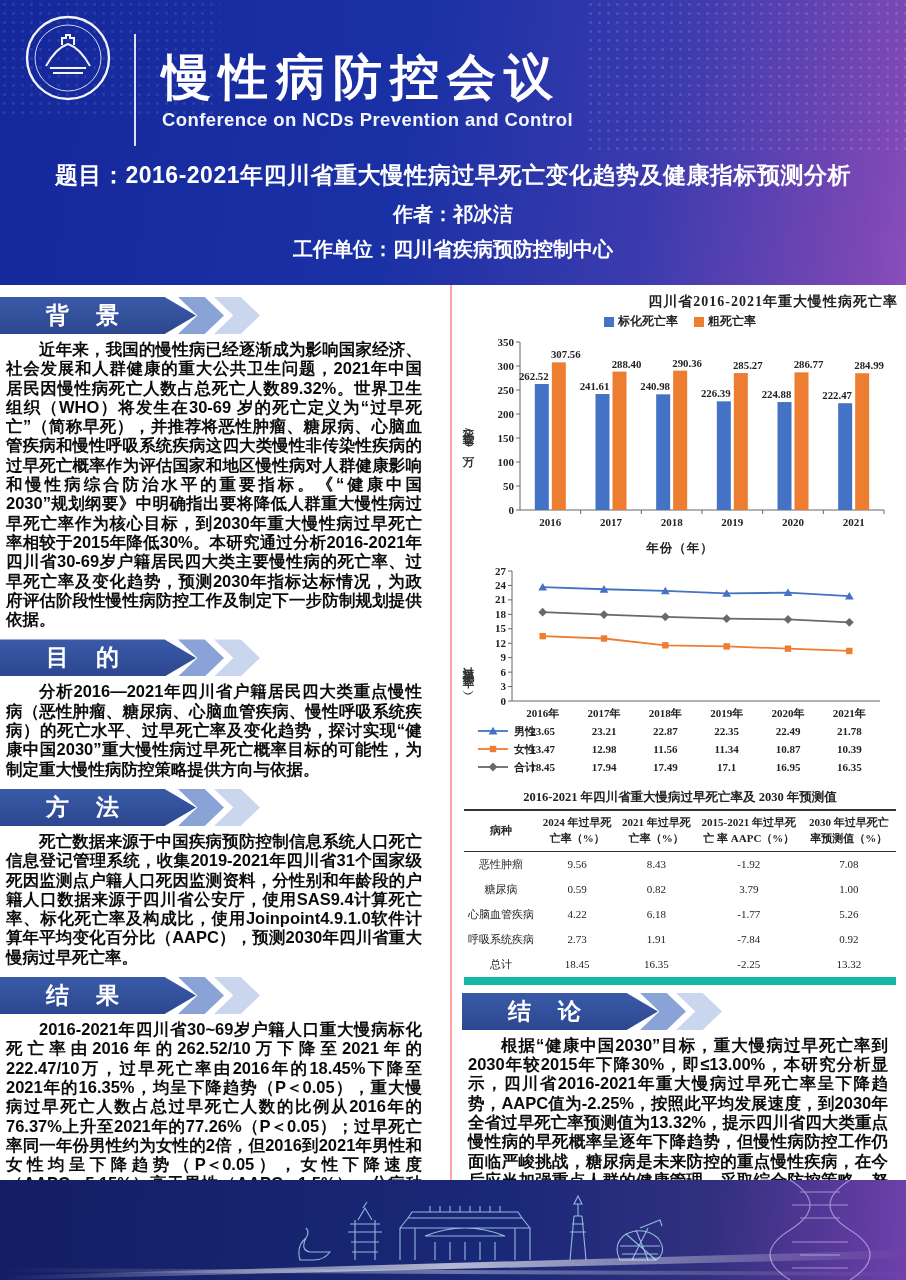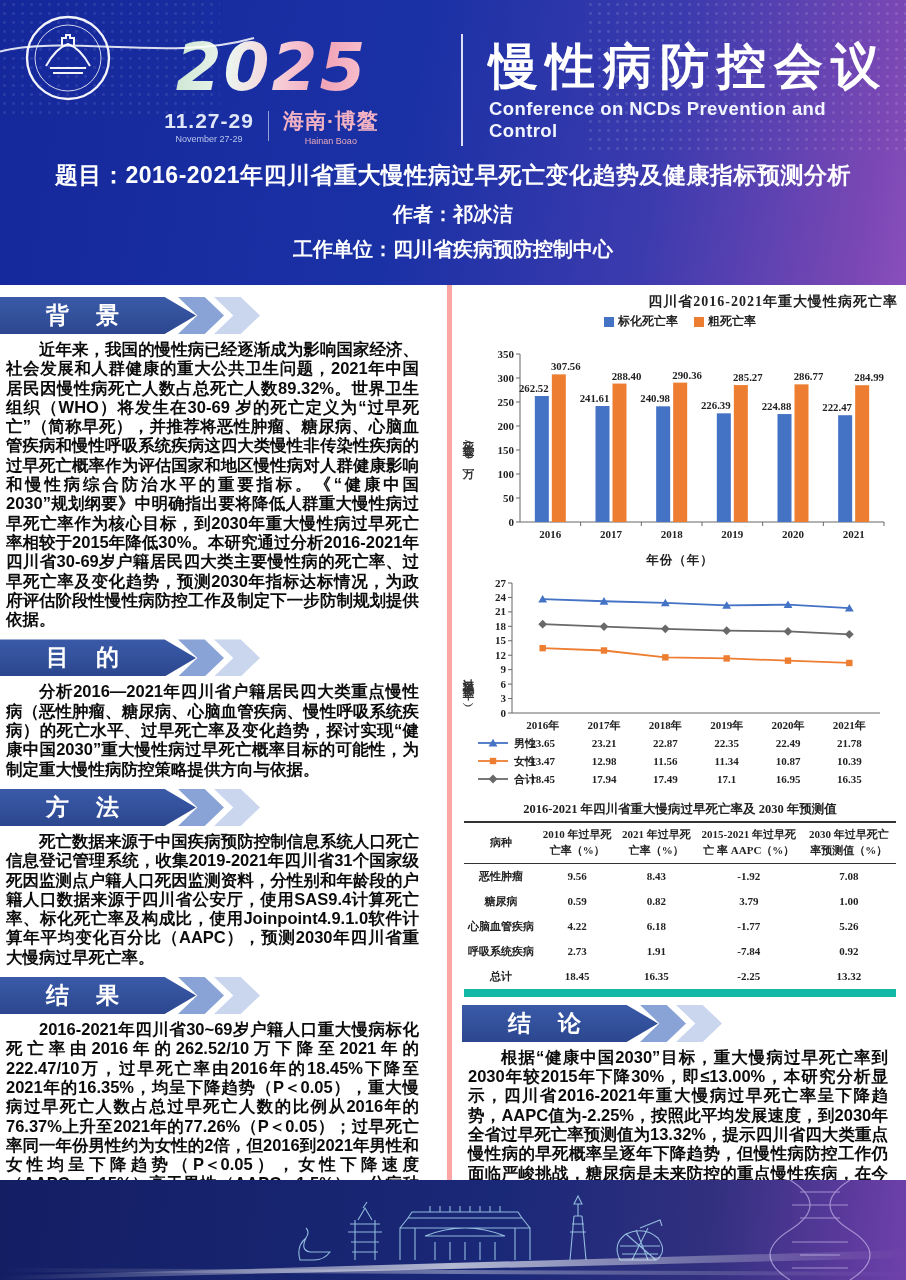--- a/index.html
+++ b/index.html
@@ -31,55 +31,55 @@
   .v-div{width:2px;height:112px;background:rgba(255,255,255,.85);margin:0 26px;flex:0 0 2px;}
   .conf-block{flex:1;}
   .conf-cn{font-size:49px;font-weight:900;letter-spacing:8px;line-height:1.15;white-space:nowrap;}
   .conf-en{font-size:18.5px;font-weight:bold;letter-spacing:.4px;margin-top:4px;color:#f2f5ff;}
   .ptitle{position:relative;z-index:2;text-align:center;font-size:23px;font-weight:900;margin-top:14px;letter-spacing:.5px;}
   .pauthor{position:relative;z-index:2;text-align:center;font-size:20px;font-weight:900;margin-top:10px;}
   .paffil{position:relative;z-index:2;text-align:center;font-size:20px;font-weight:900;margin-top:8px;}
 
   
   main{flex:1;display:flex;background:#fff;min-height:0;}
-  .col-left{width:452px;flex:0 0 452px;border-right:5px solid #fca5a5;padding:4px 18px 0 0;box-sizing:border-box;}
+  .col-left{width:452px;flex:0 0 452px;border-right:2px solid #fca5a5;padding:4px 18px 0 0;box-sizing:border-box;}
   .col-right{flex:1;padding:4px 8px 0 10px;min-width:0;}
 
   .sec-head{position:relative;display:flex;align-items:center;margin:8px 0 6px 0;height:37px;}
   .arrow{height:37px;width:196px;background:linear-gradient(180deg,#3a5aa8 0%,#2c478f 100%);
          clip-path:polygon(0 0,84% 0,100% 50%,84% 100%,0 100%);
          color:#fff;font-size:23px;font-weight:900;letter-spacing:2px;
          display:flex;align-items:center;padding-left:46px;box-sizing:border-box;}
   .chev{height:37px;width:46px;margin-left:-18px;
         clip-path:polygon(0 0,58% 0,100% 50%,58% 100%,0 100%,42% 50%);}
   .c1{background:#8aa3d6;}
   .c2{background:#c9d6ee;margin-left:-10px;}
 
   p.body{margin:4px 10px 10px 6px;text-indent:2em;text-align:justify;
          font-size:16.5px;line-height:1.17;font-weight:900;color:#0c0c0c;}
 
   
   .chart{font-family:"Liberation Serif","DejaVu Serif",serif;color:#222;margin:2px 0 4px 0;}
   .chart-title{text-align:right;font-size:14px;font-weight:bold;letter-spacing:1px;margin:4px 0 2px 0;}
-  .chart-legend{display:flex;justify-content:center;gap:16px;font-size:12px;font-weight:bold;margin:2px 0 12px 0;}
+  .chart-legend{display:flex;justify-content:center;gap:16px;font-size:12px;font-weight:bold;margin:2px 0 0 0;}
   .lg{display:flex;align-items:center;}
   .sw{width:10px;height:10px;display:inline-block;margin-right:4px;}
   .plot-row{display:flex;align-items:center;}
   .ylab{writing-mode:vertical-rl;font-size:11.5px;font-weight:bold;color:#333;letter-spacing:2px;
         margin-right:0;line-height:1;}
   .xlab{text-align:center;font-size:12.5px;font-weight:bold;margin-top:-2px;letter-spacing:1px;}
   .ctick{font-family:"Liberation Serif","DejaVu Serif",serif;font-size:10.5px;fill:#222;}
   .cb{font-weight:bold;font-size:11px;}
   .cval{font-family:"Liberation Serif","DejaVu Serif",serif;font-weight:bold;font-size:10.8px;fill:#222;}
 
   .tbl-title{text-align:center;font-size:12.5px;font-weight:bold;margin:6px 0 3px 0;}
   table.dtable{width:99%;border-collapse:collapse;font-family:"Liberation Serif","DejaVu Serif",serif;margin:0 auto;}
   .dtable th{border-top:2px solid #333;border-bottom:1px solid #333;font-size:11px;font-weight:bold;
              padding:4px 2px;line-height:1.45;}
-  .dtable td{font-size:11px;font-weight:bold;text-align:center;padding:5px 2px;margin-left:43px;}
+  .dtable td{font-size:11px;font-weight:normal;text-align:center;padding:5px 2px;margin-left:43px;}
   .dtable tbody tr:last-child td{border-bottom:8px solid #14b8a6;}
   .dtable th:first-child{width:17%;}
 
   .email-row{margin:10px 0 0 150px;font-size:23px;font-weight:900;color:#000;}
   .email-row span{margin-right:10px;}
 
   
   footer{position:relative;height:100px;flex:0 0 100px;overflow:hidden;
          background:linear-gradient(95deg,#131e63 0%,#1a2878 55%,#31307f 78%,#5b3a9c 93%,#6f41ab 100%);}
   footer svg{position:absolute;left:0;top:0;}
@@ -97,37 +97,20 @@
         <g stroke="#ffffff" fill="none" stroke-width="2" opacity="0.95">
           <path d="M24 54 Q34 36 46 32 Q58 36 68 54"></path>
           <path d="M40 33 L40 26 L44 26 L44 23 L48 23 L48 26 L52 26 L52 33"></path>
           <path d="M28 56 L64 56"></path>
           <path d="M31 61 L61 61"></path>
         </g>
       </svg>
     </div>
 
     <div class="head-top">
-      <div class="brand">
-        <div class="y2025">2025</div>
-        <svg class="swoosh" viewBox="0 0 270 40">
-          <path d="M6 26 C 70 8 180 36 262 12" stroke="#ffffff" stroke-width="2" fill="none" opacity="0.85"></path>
-        </svg>
-        <div class="date-loc">
-          <div class="dl-item">
-            <div class="dl-main">11.27-29</div>
-            <div class="dl-sub">November 27-29</div>
-          </div>
-          <div class="dl-div"></div>
-          <div class="dl-item pink">
-            <div class="dl-main">海南·博鳌</div>
-            <div class="dl-sub">Hainan  Boao</div>
-          </div>
-        </div>
-      </div>
       <div class="v-div"></div>
       <div class="conf-block">
         <div class="conf-cn">慢性病防控会议</div>
         <div class="conf-en">Conference on NCDs Prevention and Control</div>
       </div>
     </div>
 
     <div class="ptitle">题目：2016-2021年四川省重大慢性病过早死亡变化趋势及健康指标预测分析</div>
     <div class="pauthor">作者：祁冰洁</div>
     <div class="paffil">工作单位：四川省疾病预防控制中心</div>
@@ -319,21 +302,21 @@
             </svg>
           </div>
         </div>
 
       <div class="chart">
           <div class="tbl-title">2016-2021 年四川省重大慢病过早死亡率及 2030 年预测值</div>
           <table class="dtable">
             <thead>
               <tr>
                 <th>病种</th>
-                <th>2010 年过早死 亡率（%）</th>
+                <th>2024 年过早死 亡率（%）</th>
                 <th>2021 年过早死 亡率（%）</th>
                 <th>2015-2021 年过早死亡 率 AAPC（%）</th>
                 <th>2030 年过早死亡 率预测值（%）</th>
               </tr>
             </thead>
             <tbody>
               <tr>
                 <td>恶性肿瘤</td>
                 <td>9.56</td>
                 <td>8.43</td>

